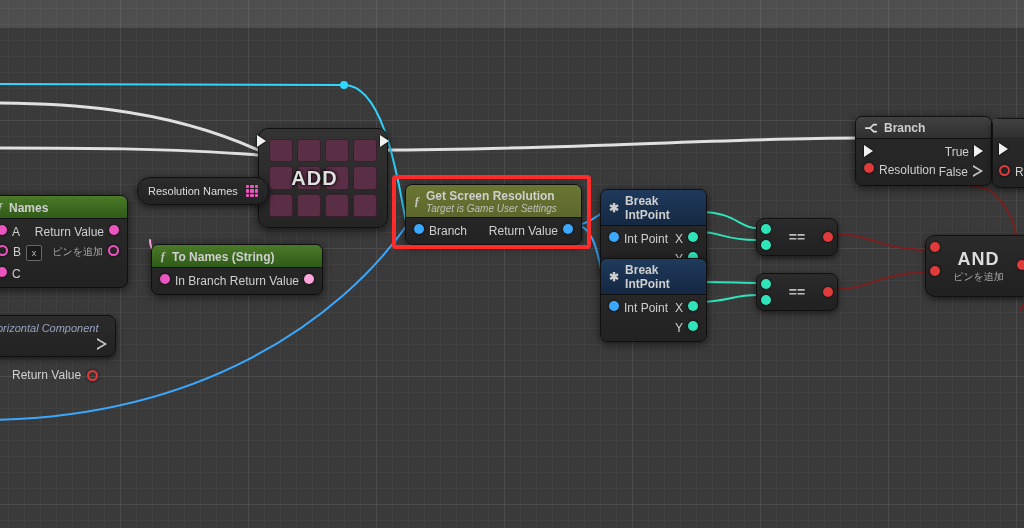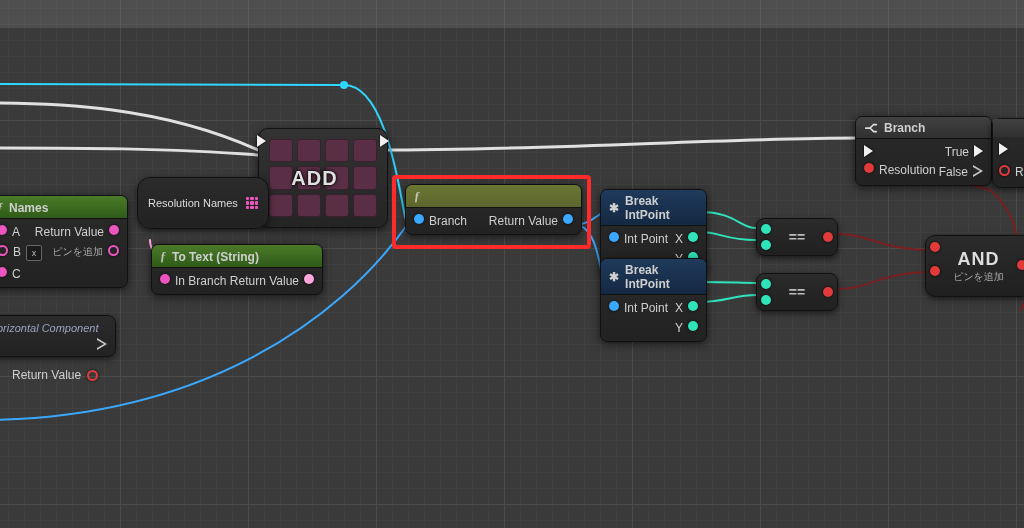--- a/index.html
+++ b/index.html
@@ -200,21 +200,21 @@
   .andnode .t{font-size:18px;font-weight:800;color:#ddd;letter-spacing:1px;}
   .andnode .s{font-size:10px;color:#aaa;}
   .andnode .pl{position:absolute;left:4px;top:6px;display:flex;flex-direction:column;gap:14px;}
   .andnode .pr{position:absolute;right:4px;top:50%;transform:translateY(-50%);}
 
   
   .varpill{
     position:absolute;height:26px;border-radius:13px;
     border:1px solid #111;background:linear-gradient(#2b2b2b,#222);
     box-shadow:0 2px 6px var(--node-shadow);
-    display:flex;align-items:center;padding:12px 10px;gap:8px;
+    display:flex;align-items:center;padding:0 10px;gap:8px;
     font-size:11px;color:#ddd;
   }
   .varpill .grid9{
     width:12px;height:12px;display:grid;grid-template-columns:repeat(3,1fr);
     grid-template-rows:repeat(3,1fr);gap:1px;
   }
   .varpill .grid9 span{background:var(--magenta);border-radius:1px;}
 
   
   .edge-node{
@@ -333,21 +333,21 @@
           <span>ピンを追加</span>
           <span class="pin hollow magenta"></span>
         </div>
     </div>
   </div>
 </div>
 
 <div class="node" style="left:151px;top:244px;width:170px;">
   <div class="head green">
     <span class="f-icon">ƒ</span>
-    <span>To Text (String)</span>
+    <span>To Names (String)</span>
   </div>
   <div class="body">
     <div class="col left">
       <div class="row">
           <span class="pin magenta"></span>
           <span>In Branch</span>
         </div>
     </div>
     <div class="col right">
       <div class="row">
@@ -364,20 +364,24 @@
 </div>
 
 <div style="position:absolute;left:12px;top:368px;display:flex;gap:6px;align-items:center;">
   <span>Return Value</span>
   <span class="pin hollow red"></span>
 </div>
 
 <div class="node" style="left:405px;top:184px;width:175px;">
   <div class="head olive">
     <span class="f-icon">ƒ</span>
+    <span>
+      <span>Get Screen Resolution</span>
+      <span class="sub">Target is Game User Settings</span>
+    </span>
   </div>
   <div class="body">
     <div class="col left">
       <div class="row">
           <span class="pin blue"></span>
           <span>Branch</span>
         </div>
     </div>
     <div class="col right">
       <div class="row">

